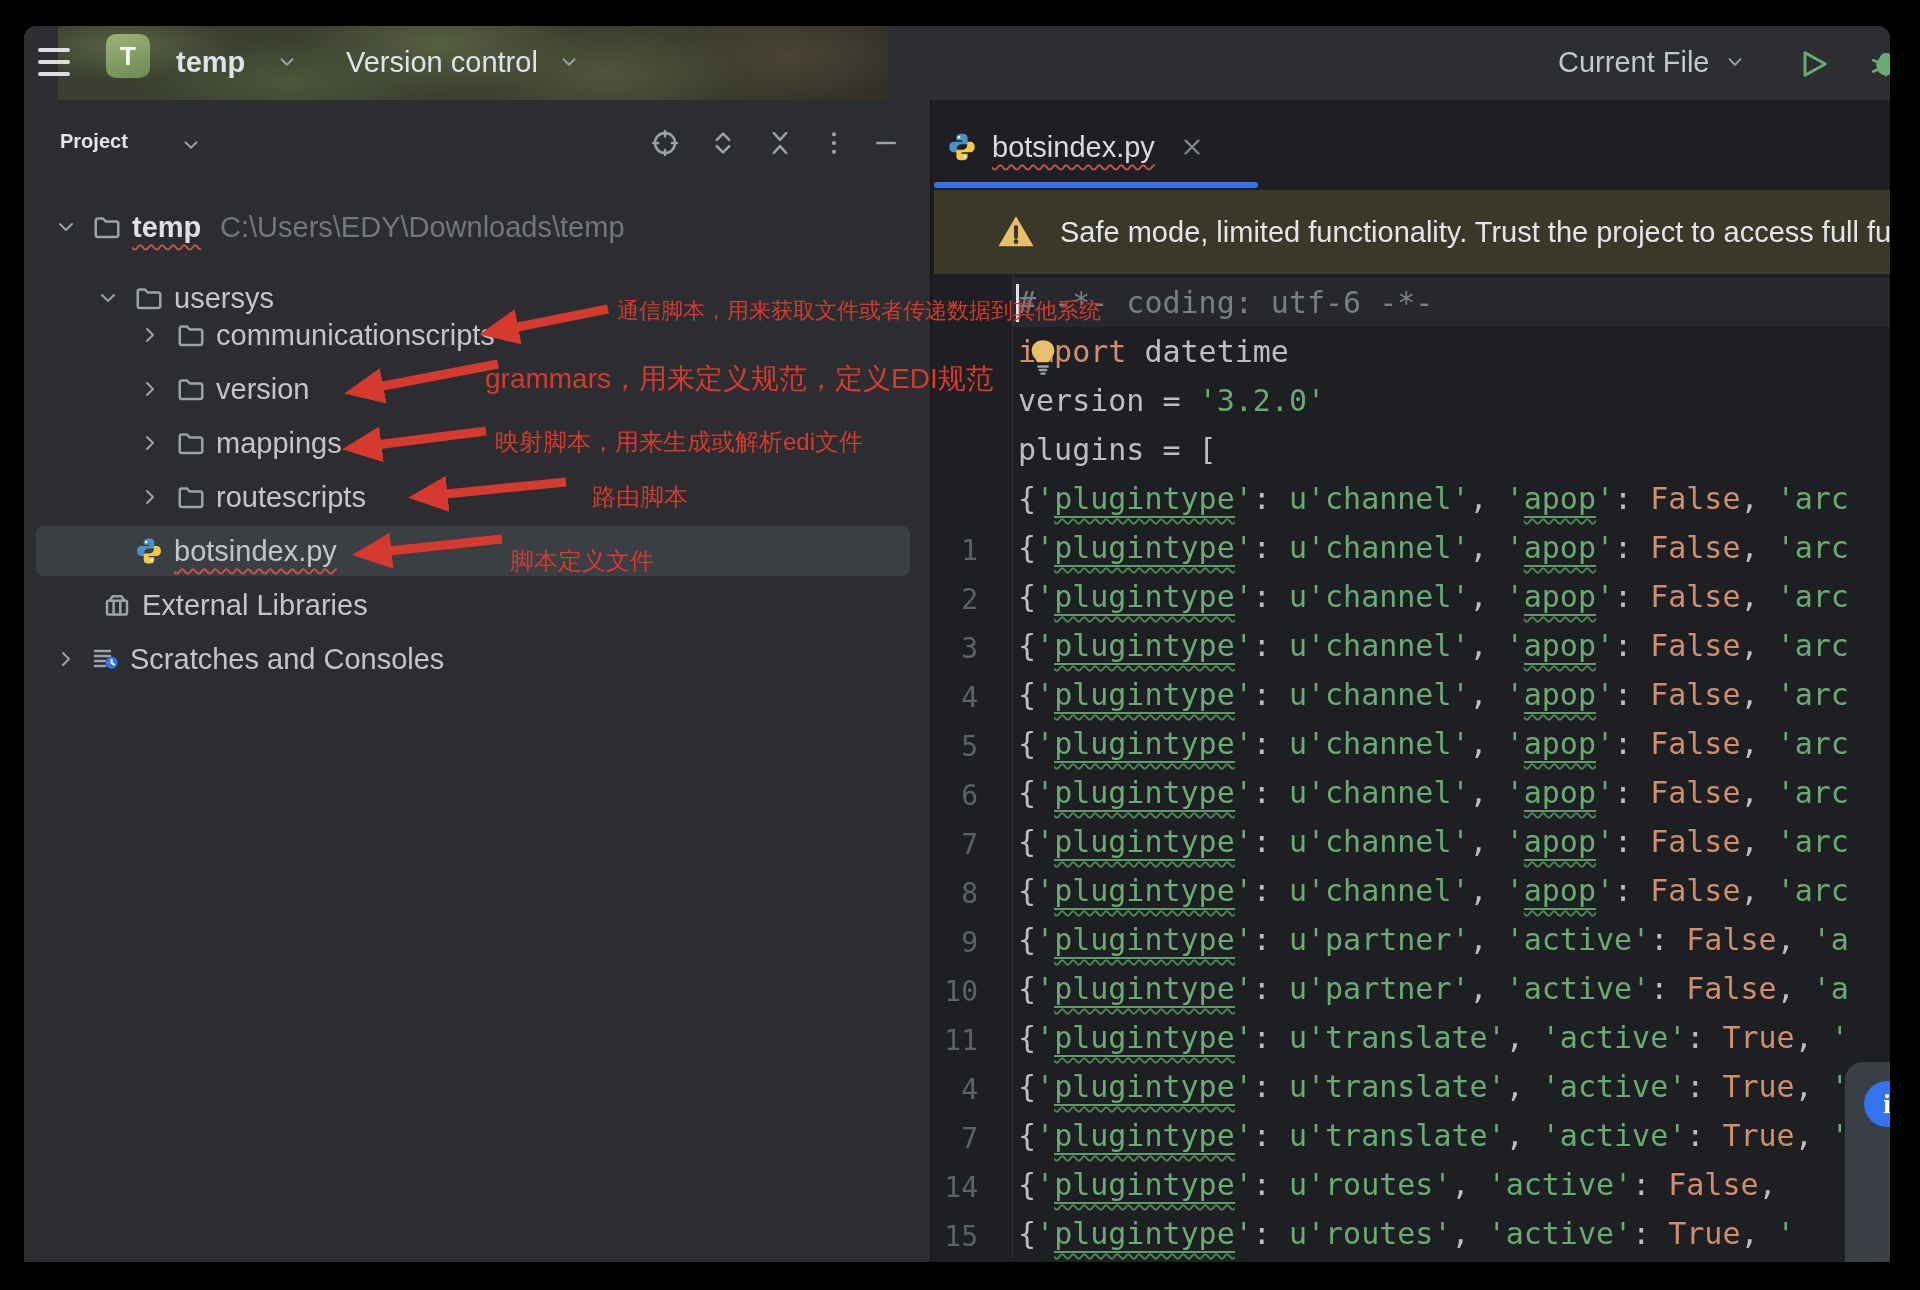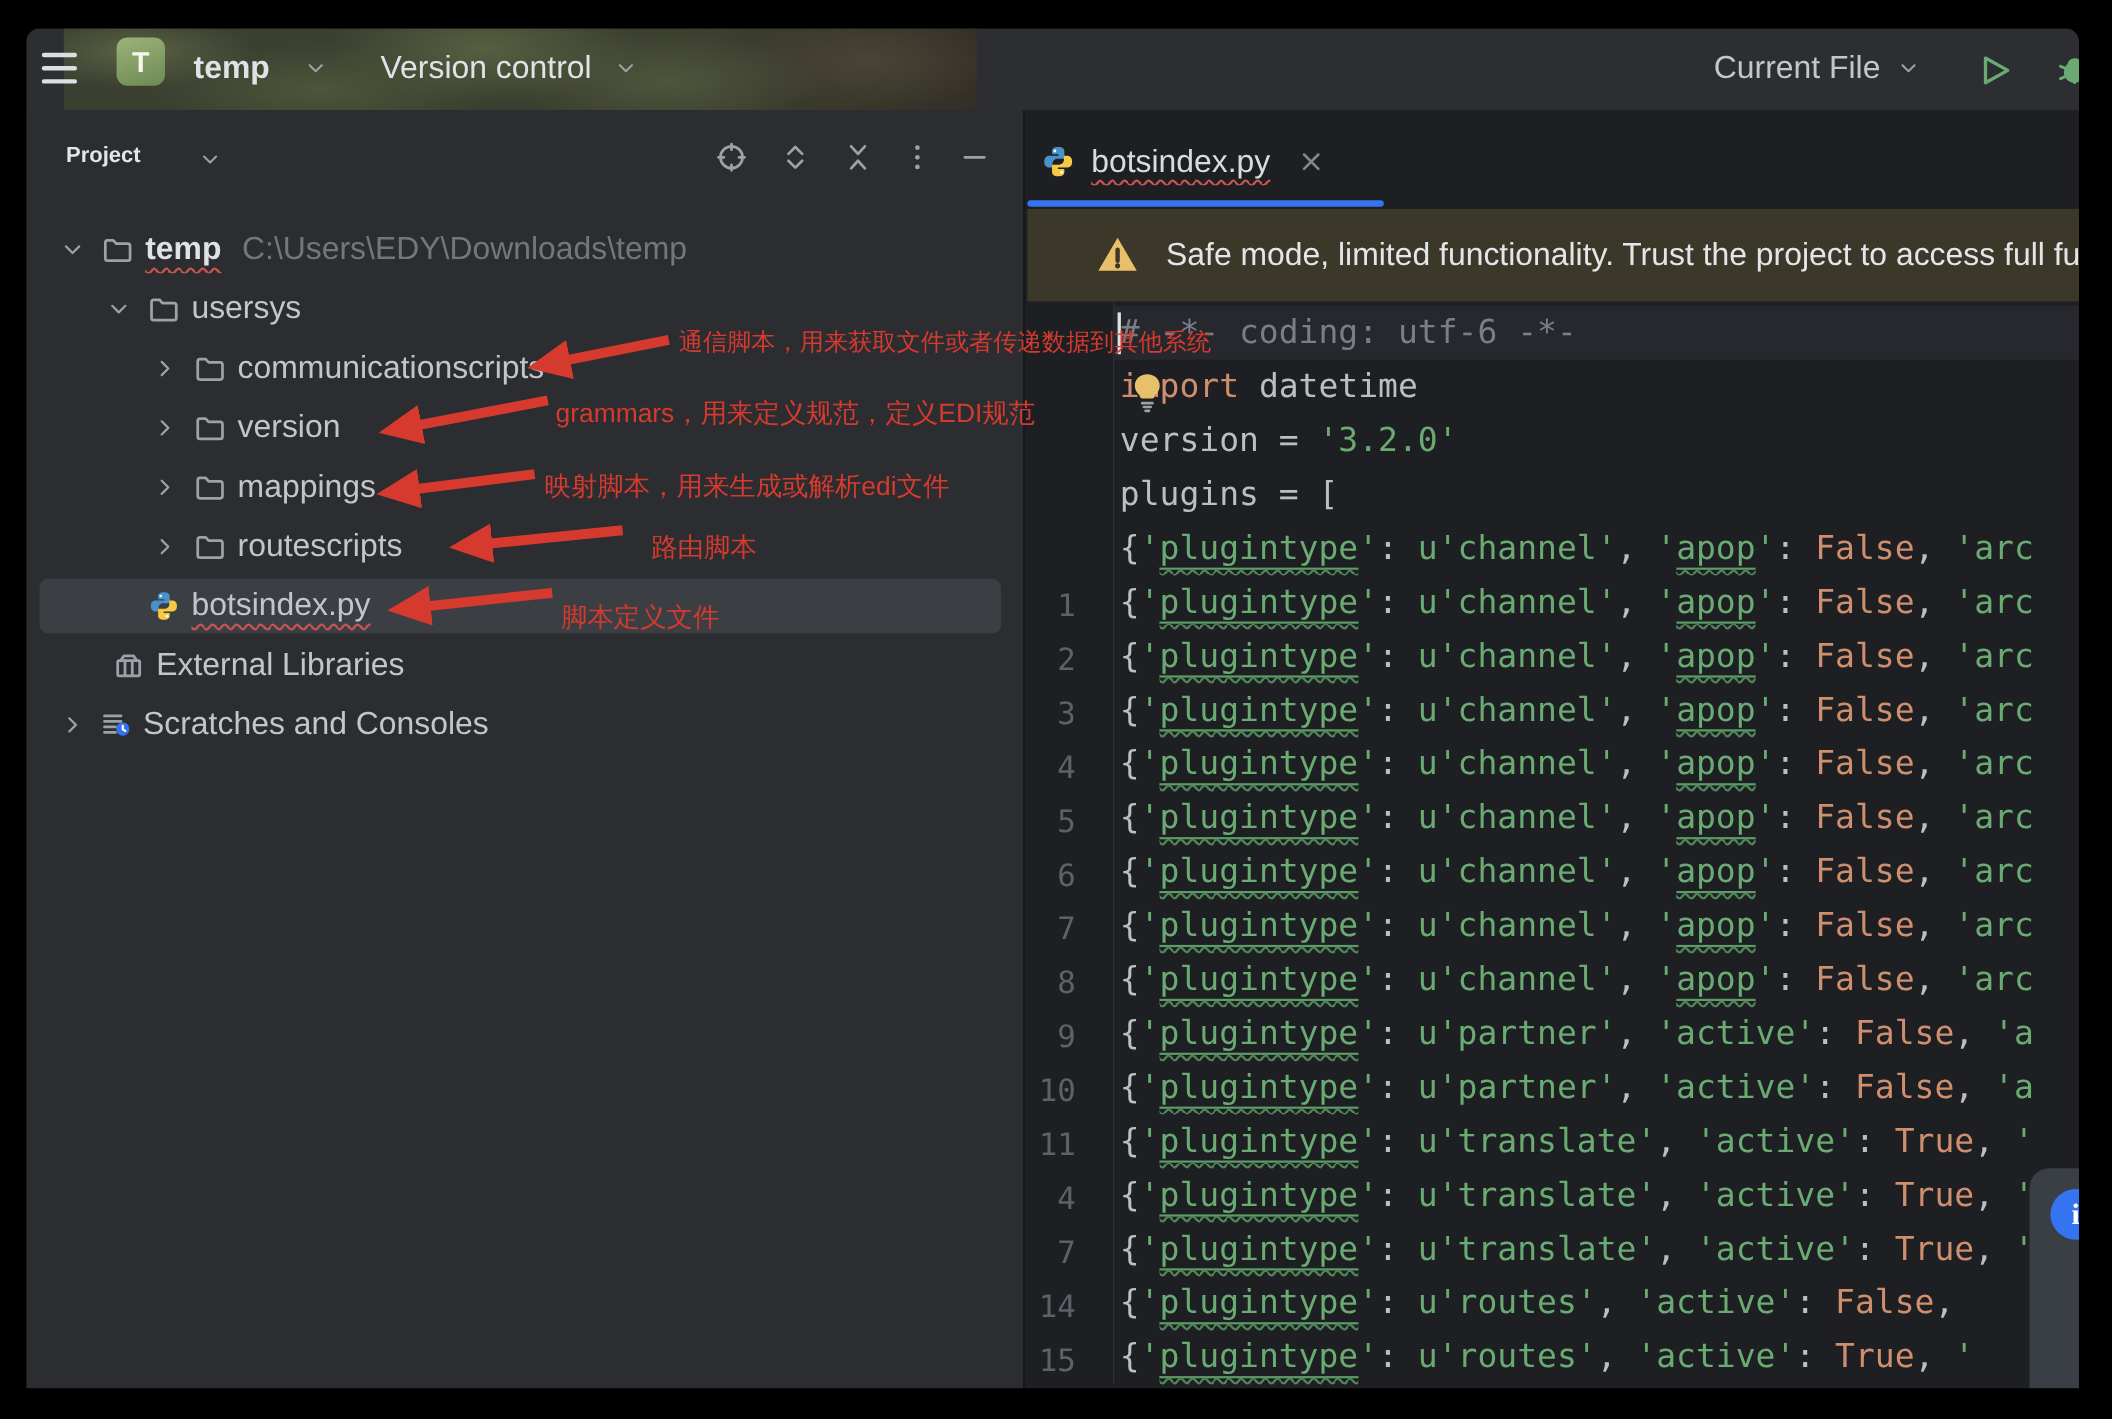--- a/index.html
+++ b/index.html
@@ -133,21 +133,21 @@
         <div class="tree-row" style="top: 174px;">
           <span class="tree-chev" style="left: 30px;"><svg viewBox="0 0 24 24" width="100%" height="100%" fill="none">
               <polyline points="6,9 12,15 18,9" stroke="#9da1a8" stroke-width="2" stroke-linecap="round" stroke-linejoin="round"></polyline>
             </svg></span>
           <span class="tree-icon" style="left: 68px;"><svg viewBox="0 0 24 24" width="100%" height="100%" fill="none">
               <path d="M3 7c0-1 .7-1.8 1.6-1.8h4.2l2.1 2.4h8.5c.9 0 1.6.8 1.6 1.8v8.8c0 1-.7 1.8-1.6 1.8H4.6c-.9 0-1.6-.8-1.6-1.8z" stroke="#9da1a8" stroke-width="2" stroke-linecap="round" stroke-linejoin="round"></path>
             </svg></span>
           <span class="tree-label squig" style="left: 108px; font-weight: bold; color: rgb(223, 225, 229);">temp</span>
           <span class="tree-path" style="left: 196px;">C:\Users\EDY\Downloads\temp</span>
         </div>
-        <div class="tree-row" style="top: 228px; padding-left: 20px;">
+        <div class="tree-row" style="top: 245px; padding-left: 20px;">
           <span class="tree-chev" style="left: 72px;"><svg viewBox="0 0 24 24" width="100%" height="100%" fill="none">
               <polyline points="6,9 12,15 18,9" stroke="#9da1a8" stroke-width="2" stroke-linecap="round" stroke-linejoin="round"></polyline>
             </svg></span>
           <span class="tree-icon" style="left: 110px;"><svg viewBox="0 0 24 24" width="100%" height="100%" fill="none">
               <path d="M3 7c0-1 .7-1.8 1.6-1.8h4.2l2.1 2.4h8.5c.9 0 1.6.8 1.6 1.8v8.8c0 1-.7 1.8-1.6 1.8H4.6c-.9 0-1.6-.8-1.6-1.8z" stroke="#9da1a8" stroke-width="2" stroke-linecap="round" stroke-linejoin="round"></path>
             </svg></span>
           <span class="tree-label" style="left: 150px;">usersys</span>
         </div>
         <div class="tree-row" style="top: 282px;">
           <span class="tree-chev" style="left: 114px;"><svg viewBox="0 0 24 24" width="100%" height="100%" fill="none">
@@ -295,20 +295,20 @@
         </marker>
       </defs>
     <line x1="584" y1="283" x2="473" y2="305" stroke="#d63a2f" stroke-width="9" marker-end="url(#ah)"></line>
         <line x1="474" y1="338" x2="338" y2="364" stroke="#d63a2f" stroke-width="9" marker-end="url(#ah)"></line>
         <line x1="462" y1="405" x2="336" y2="421" stroke="#d63a2f" stroke-width="9" marker-end="url(#ah)"></line>
         <line x1="542" y1="456" x2="402" y2="470" stroke="#d63a2f" stroke-width="9" marker-end="url(#ah)"></line>
         <line x1="478" y1="513" x2="346" y2="527" stroke="#d63a2f" stroke-width="9" marker-end="url(#ah)"></line>
       </svg>
     <div id="annos">
         <div class="anno-text" style="left: 593px; top: 270px; font-size: 22px;">通信脚本，用来获取文件或者传递数据到其他系统</div>
-        <div class="anno-text" style="left: 481px; top: 334px; font-size: 24px;">grammars，用来定义规范，定义EDI规范</div>
+        <div class="anno-text" style="left: 461px; top: 334px; font-size: 28px;">grammars，用来定义规范，定义EDI规范</div>
         <div class="anno-text" style="left: 471px; top: 400px; font-size: 24px;">映射脚本，用来生成或解析edi文件</div>
         <div class="anno-text" style="left: 568px; top: 455px; font-size: 24px;">路由脚本</div>
         <div class="anno-text" style="left: 486px; top: 519px; font-size: 24px;">脚本定义文件</div>
       </div>
 
   </div>
 </div>
 
 </body></html>

